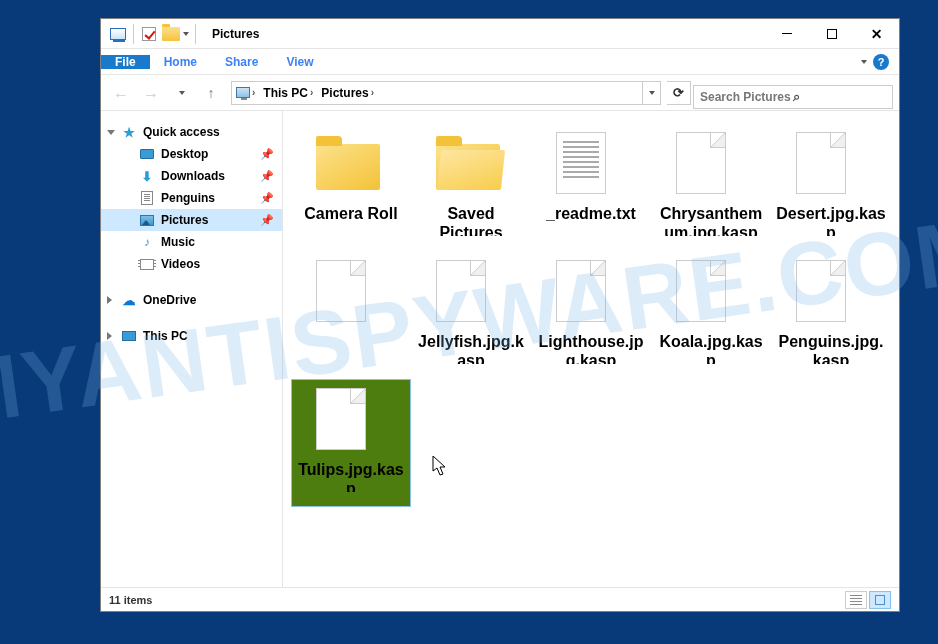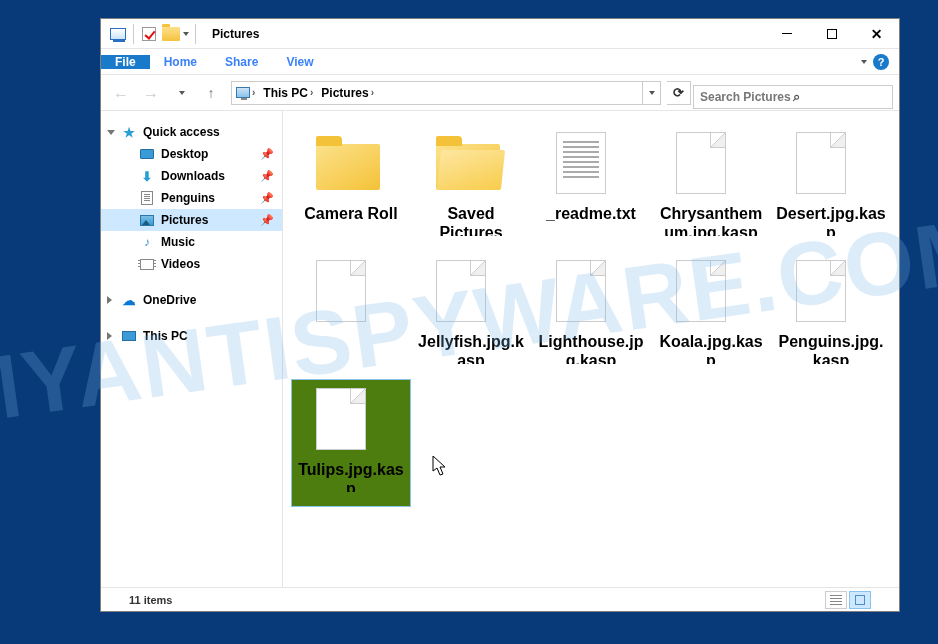--- a/index.html
+++ b/index.html
@@ -80,21 +80,21 @@
 .icon-lg { width:70px; height:70px; margin-bottom:6px; position:relative;}
 .icon-folder{ width:64px; height:46px; background:linear-gradient(150deg,#fce28b,#f4c238); border-radius:2px; position:relative; margin-top:16px;}
 .icon-folder::before{content:""; position:absolute; top:-8px; left:0; width:26px; height:10px; background:#f4c238; border-radius:2px 4px 0 0;}
 .icon-folder.open::after{content:""; position:absolute; bottom:0; left:3px; width:64px; height:40px; background:linear-gradient(160deg,#fde6a0,#f8cd4c); border-radius:2px; transform:skewX(-6deg);}
 .icon-txt{ width:50px; height:62px; background:#fff; border:1px solid #ccc; position:relative; margin-top:4px;}
 .icon-txt::after{content:""; position:absolute; top:8px; left:6px; right:6px; height:2px; background:#aaa; box-shadow:0 5px 0 #aaa,0 10px 0 #aaa,0 15px 0 #aaa,0 20px 0 #aaa,0 25px 0 #aaa,0 30px 0 #aaa,0 35px 0 #aaa;}
 .icon-blank{ width:50px; height:62px; background:#fff; border:1px solid #ccc; position:relative; margin-top:4px;}
 .icon-blank::before{content:""; position:absolute; top:0; right:0; width:14px; height:14px; background:linear-gradient(135deg,#fff 0%,#fff 48%,#ccc 50%,#f0f0f0 52%,#f0f0f0 100%); border-left:1px solid #ccc; border-bottom:1px solid #ccc;}
 .file-label{ line-height:1.2; word-break:break-word; max-height:32px; overflow:hidden;}
 
-.statusbar { height:24px; border-top:1px solid #e5e5e5; display:flex; align-items:center; font-size:11px; padding: 0 28px; color:#333;}
+.statusbar { height:24px; border-top:1px solid #e5e5e5; display:flex; align-items:center; font-size:11px; padding: 0 8px; color:#333;}
 .status-spacer{flex:1;}
 .view-btn{ width:22px; height:18px; border:1px solid #ccc; margin-left:2px; display:flex; align-items:center; justify-content:center;}
 .view-btn.active{ background:#cde8ff; border-color:#8ac3ea;}
 .view-details-g{ width:12px; height:10px; background:repeating-linear-gradient(#888,#888 1px,transparent 1px,transparent 3px);}
 .view-large-g{ width:10px; height:10px; border:1px solid #4a90d0; background:#cde8ff;}
 
 .cursor { position:absolute; left:432px; top:455px; z-index:60; pointer-events:none;}
 .cursor svg{ width:16px; height:22px;}
 .pc-mini { width:14px; height:11px; background:linear-gradient(#cde4f7,#8ac3ea); border:1px solid #3a79aa; position:relative;}
 .pc-mini::after{content:""; position:absolute; bottom:-3px; left:4px; width:6px; height:2px; background:#888;}

